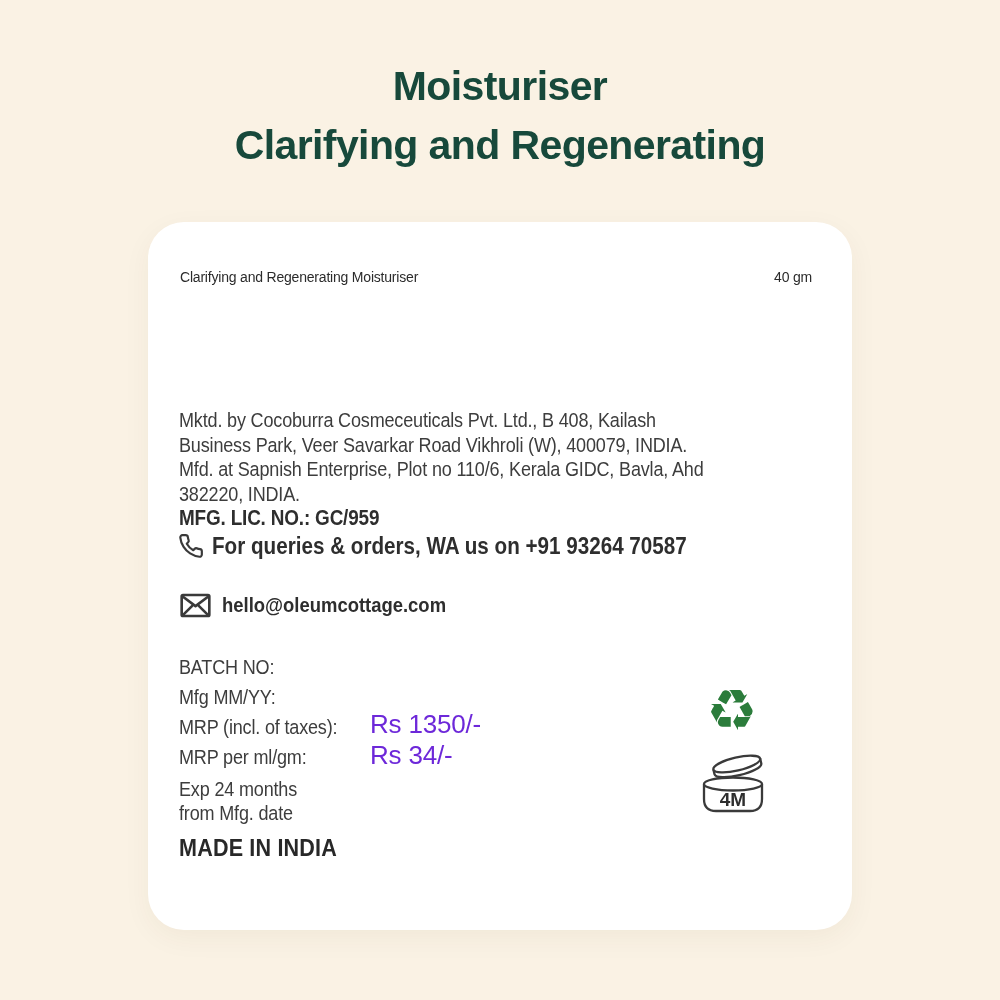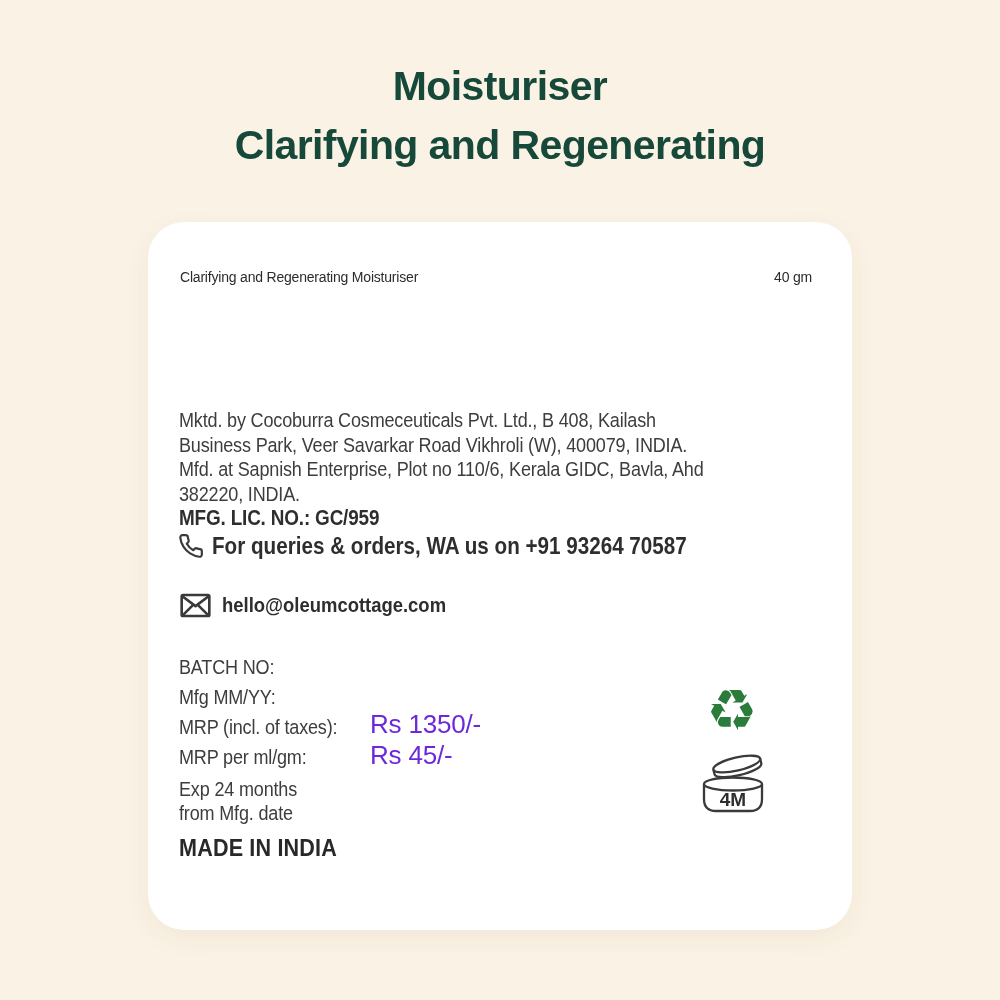--- a/index.html
+++ b/index.html
@@ -148,21 +148,21 @@
 
     <div class="specs cond">
       <div>BATCH NO:</div>
       <div>Mfg MM/YY:</div>
       <div>MRP (incl. of taxes):</div>
       <div>MRP per ml/gm:</div>
     </div>
 
     <div class="values">
       <div>Rs 1350/-</div>
-      <div>Rs 45/-</div>
+      <div>Rs 34/-</div>
     </div>
 
     <div class="expiry cond">
       <div>Exp 24 months</div>
       <div>from Mfg. date</div>
     </div>
 
     <div class="made-in cond">MADE IN INDIA</div>
 
     <div class="recycle-icon">♻</div>

